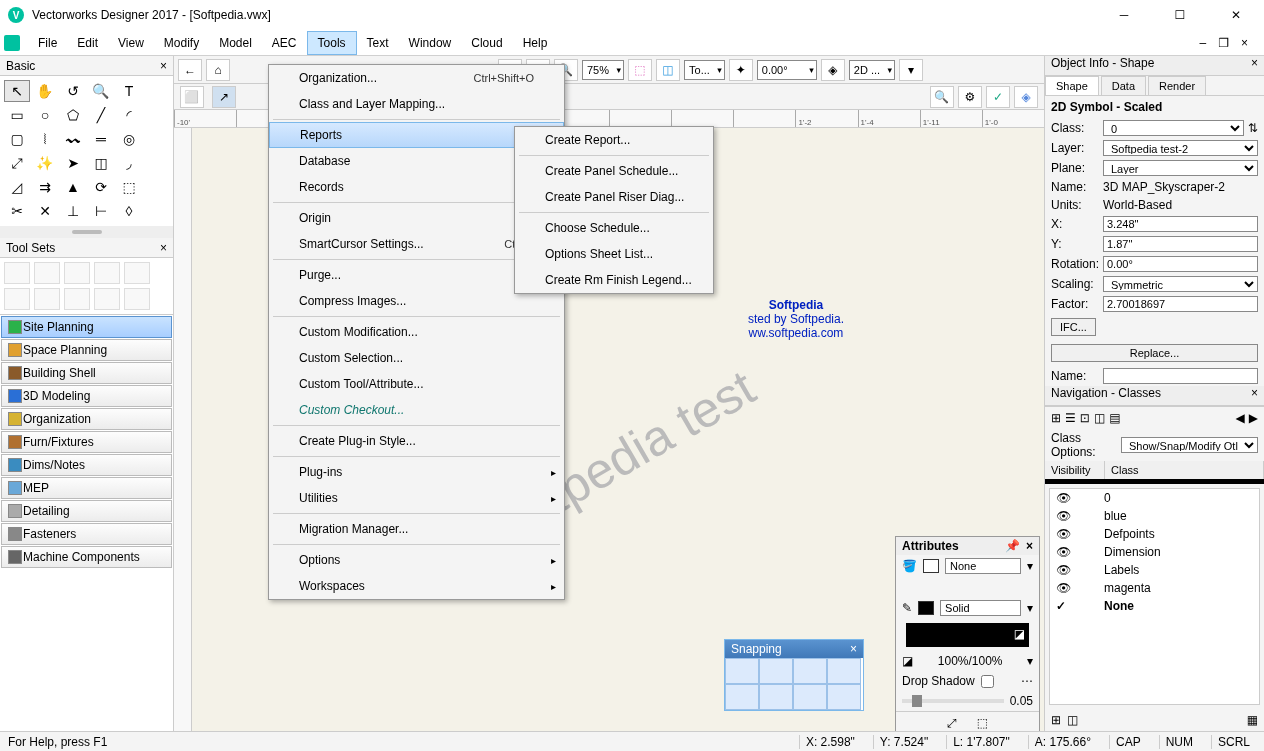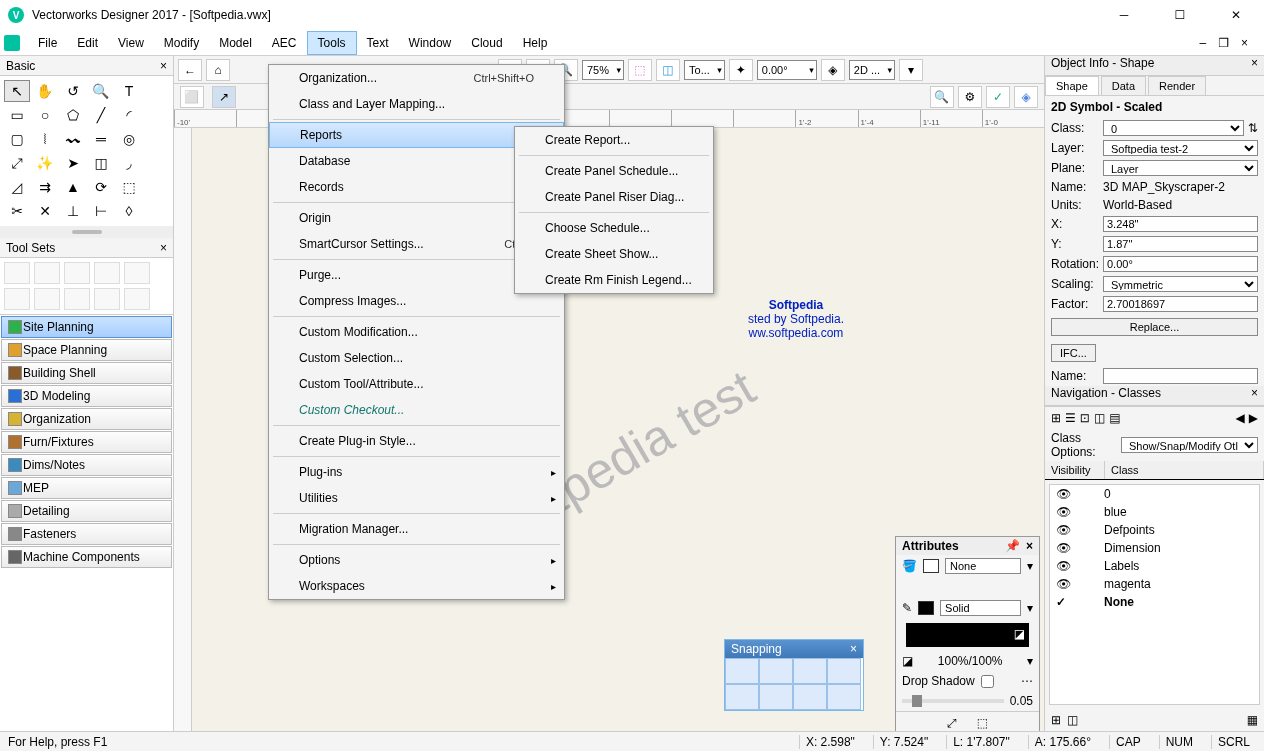--- a/index.html
+++ b/index.html
@@ -80,21 +80,21 @@
 .oi-title { font-weight:bold; padding:4px 6px; font-size:12px; }
 .oi-row { display:flex; align-items:center; padding:2px 6px; font-size:11px; gap:4px;}
 .oi-row label { width:48px;}
 .oi-input { flex:1; border:1px solid #888; background:#fff; padding:1px 3px; font-size:11px; height:16px;}
 .oi-btn { width:100%; border:1px solid #888; background:#f0f0f0; padding:2px; cursor:pointer; font-size:11px;}
 
 .nav-section { border-top:1px solid #ccc; padding:4px 6px; font-size:11px;}
 .nav-list { flex:1; overflow:auto; background:#fff; border:1px solid #ccc; margin:4px;}
 .nav-row { display:flex; align-items:center; padding:2px 6px; font-size:11px; gap:8px;}
 .nav-row.bold { font-weight:bold;}
-.vis-hdr { display:flex; border-bottom:1px solid #000000; background:#f0f0f0;}
+.vis-hdr { display:flex; border-bottom:5px solid #000000; background:#f0f0f0;}
 .vis-hdr div { padding:3px 6px; font-size:11px; border-right:1px solid #ccc;}
 
 .statusbar { position:absolute; bottom:0; left:0; right:0; height:20px; border-top:1px solid #ccc; display:flex; align-items:center; padding:0 8px; font-size:11px; background:#f4f4f4;}
 .status-right { margin-left:auto; display:flex; gap:12px;}
 .status-cell { border-left:1px solid #ccc; padding:0 6px;}
 
 .ruler-tick { flex:1; border-left:1px solid #aaa; padding-left:2px; font-size:8px; color:#555; display:flex; align-items:flex-end;}
 </style>
 </head>
 <body>
@@ -409,21 +409,21 @@
         </div>
       </div>
 
     <div class="dropdown" id="reports-dd" style="left:340px; top:70px; width:200px;">
         <div class="dd-item">Create Report...</div>
         <div class="dd-sep"></div>
         <div class="dd-item">Create Panel Schedule...</div>
         <div class="dd-item">Create Panel Riser Diag...</div>
         <div class="dd-sep"></div>
         <div class="dd-item">Choose Schedule...</div>
-        <div class="dd-item">Create Sheet Show...</div>
+        <div class="dd-item">Options Sheet List...</div>
         <div class="dd-item">Create Rm Finish Legend...</div>
       </div>
   </div>
 
   <div class="right-col">
     <div class="panel-hdr">
       <span>Object Info - Shape</span>
       <span class="x">×</span>
     </div>
     <div class="tabs" id="oi-tabs">
@@ -466,23 +466,23 @@
         <input class="oi-input" value="0.00°" style="">
       </div>
     <div class="oi-row">
         <label>Scaling:</label>
         <select class="oi-input"><option>Symmetric</option></select>
       </div>
     <div class="oi-row">
         <label>Factor:</label>
         <input class="oi-input" value="2.70018697" style="">
       </div>
+    <div style="padding:4px 6px"><button class="oi-btn" style="width:auto;padding:2px 8px">IFC...</button></div>
+
     <div style="padding:4px 6px"><button class="oi-btn">Replace...</button></div>
-
-    <div style="padding:4px 6px"><button class="oi-btn" style="width:auto;padding:2px 8px">IFC...</button></div>
     <div class="oi-row">
         <label>Name:</label>
         <input class="oi-input" value="" style="">
       </div>
 
     <div class="panel-hdr">
       <span>Navigation - Classes</span>
       <span class="x">×</span>
     </div>
     <div class="nav-section" style="display:flex;gap:4px">

